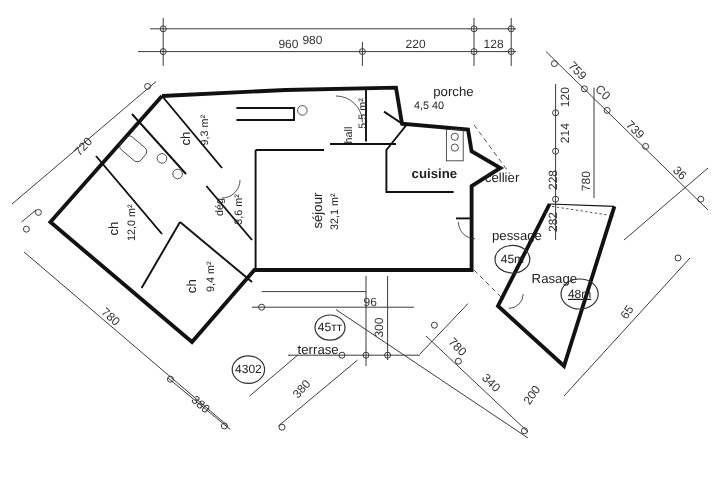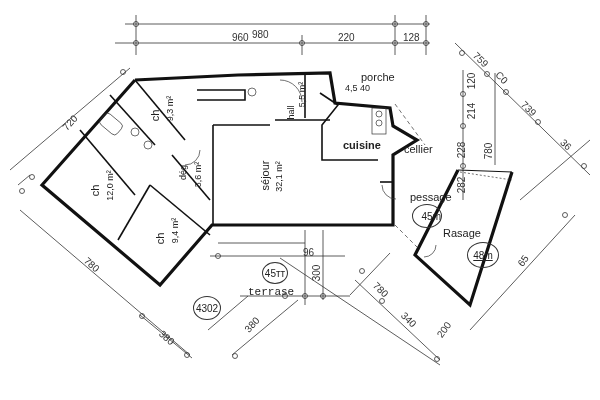--- a/index.html
+++ b/index.html
@@ -139,30 +139,30 @@
 <span class="lbl sm rot90" style="left:284px;top:108px;">hall</span>
 <span class="lbl sm rot90" style="left:290px;top:90px;">5,5 m²</span>
 
 <span class="lbl" style="left:345px;top:72px;padding-left:16px;">porche</span>
 <span class="lbl sm" style="left:345px;top:84px;">4,5 40</span>
 
 <span class="lbl" style="left:343px;top:140px;font-weight:bold;">cuisine</span>
 <span class="lbl" style="left:404px;top:144px;">cellier</span>
 
 <span class="lbl" style="left:410px;top:192px;">pessage</span>
-<div class="circ" style="left:412px;top:204px;width:28px;height:22px;justify-content:flex-end;">
+<div class="circ" style="left:412px;top:204px;width:28px;height:22px;">
     <span>45m</span>
   </div>
 
 <span class="lbl" style="left:443px;top:228px;">Rasage</span>
-<div class="circ" style="left:467px;top:242px;width:30px;height:24px;text-decoration:underline;">
+<div class="circ" style="left:467px;top:232px;width:30px;height:24px;text-decoration:underline;">
     <span>48m</span>
   </div>
 
-<span class="lbl" style="left:248px;top:287px;font-family:Liberation Mono, monospace;">terrase</span>
+<span class="lbl" style="left:248px;top:287px;">terrase</span>
 <div class="circ" style="left:262px;top:262px;width:24px;height:20px;text-align:right;">
     <span>45тт</span>
   </div>
 <div class="circ" style="left:193px;top:272px;width:26px;height:22px;margin-top:24px;">
     <span>4302</span>
   </div>
 
 <span class="dim" style="left:252px;top:30px;">980</span>
 <span class="dim" style="left:232px;top:33px;">960</span>
 <span class="dim" style="left:338px;top:33px;">220</span>

